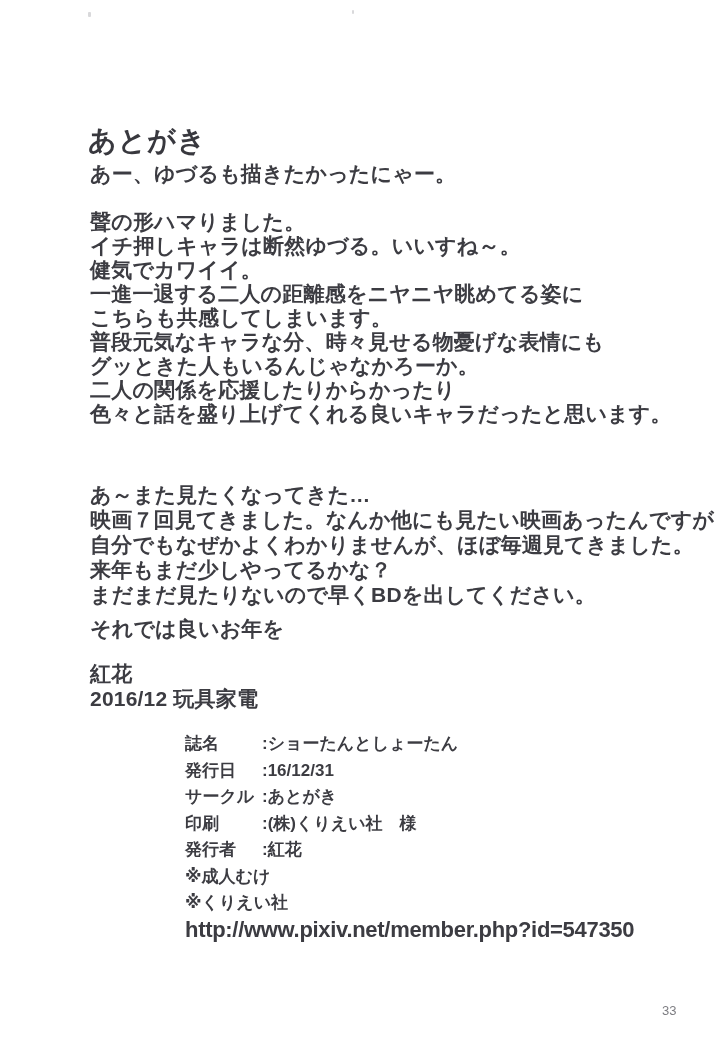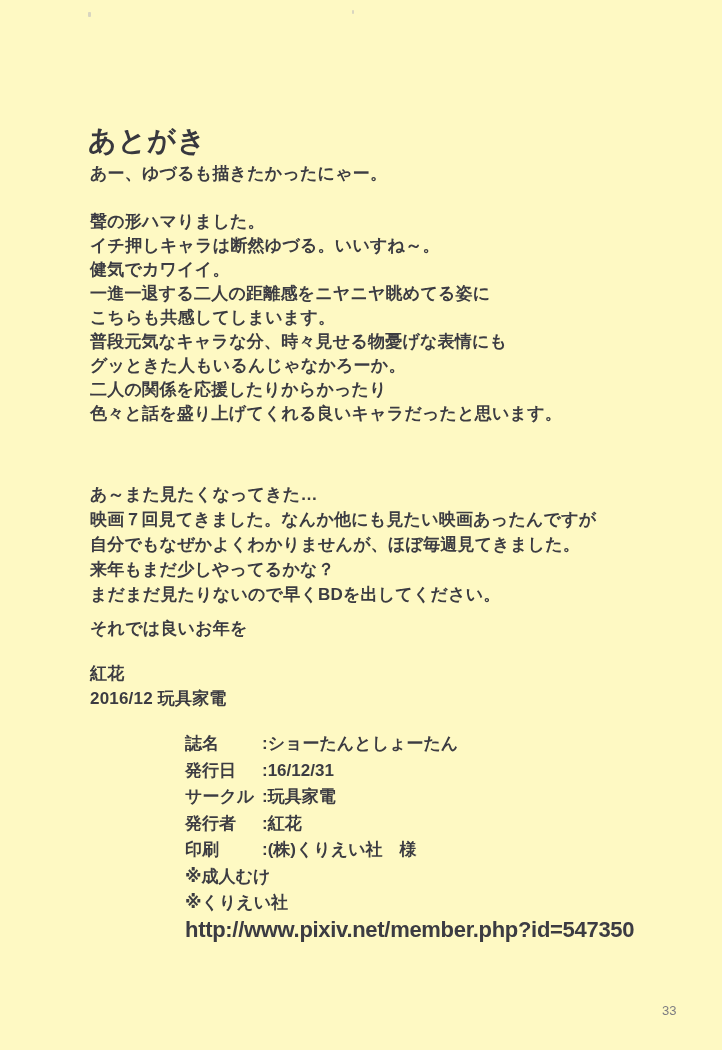--- a/index.html
+++ b/index.html
@@ -5,21 +5,21 @@
   html, body {
     margin: 0;
     padding: 0;
     background: #e8e8e8;
     font-family: "Liberation Sans", "DejaVu Sans", sans-serif;
   }
   .page {
     position: relative;
     width: 722px;
     height: 1050px;
-    background: #fef9c3;
+    background: #ffffff;
     color: #3a3a40;
     overflow: hidden;
   }
   .speck {
     position: absolute;
     background: #b9b9bd;
     opacity: 0.55;
     border-radius: 1px;
   }
   .speck.s1 { left: 88px; top: 12px; width: 3px; height: 5px; }
@@ -31,21 +31,21 @@
     top: 103px;
     font-size: 28px;
     font-weight: 800;
     letter-spacing: 1px;
     color: #38383e;
   }
 
   .body-block {
     position: absolute;
     left: 90px;
-    font-size: 17px;
+    font-size: 21px;
     font-weight: 700;
     line-height: 25px;
     letter-spacing: 0.2px;
     color: #3c3c42;
     white-space: nowrap;
   }
   .p1      { top: 161px; }
   .p2      { top: 210px; line-height: 24px; }
   .p3      { top: 482px; }
   .closing { top: 616px; }
@@ -123,23 +123,23 @@
   </div>
 
   <div class="body-block sig">
     <div>紅花</div>
     <div>2016/12 玩具家電</div>
   </div>
 
   <div class="colophon">
     <div class="crow"><span class="clabel">誌名</span><span class="cvalue">:ショーたんとしょーたん</span></div>
     <div class="crow"><span class="clabel">発行日</span><span class="cvalue">:16/12/31</span></div>
-    <div class="crow"><span class="clabel">サークル</span><span class="cvalue">:玩具家電</span></div>
+    <div class="crow"><span class="clabel">サークル</span><span class="cvalue">:あとがき</span></div>
+    <div class="crow"><span class="clabel">印刷</span><span class="cvalue">:(株)くりえい社　様</span></div>
     <div class="crow"><span class="clabel">発行者</span><span class="cvalue">:紅花</span></div>
-    <div class="crow"><span class="clabel">印刷</span><span class="cvalue">:(株)くりえい社　様</span></div>
     <div class="cnote">※成人むけ</div>
     <div class="cnote">※くりえい社</div>
     <div class="curl">http://www.pixiv.net/member.php?id=547350</div>
   </div>
 
   <div class="pageno">33</div>
 
 </div>
 
 </body></html>

